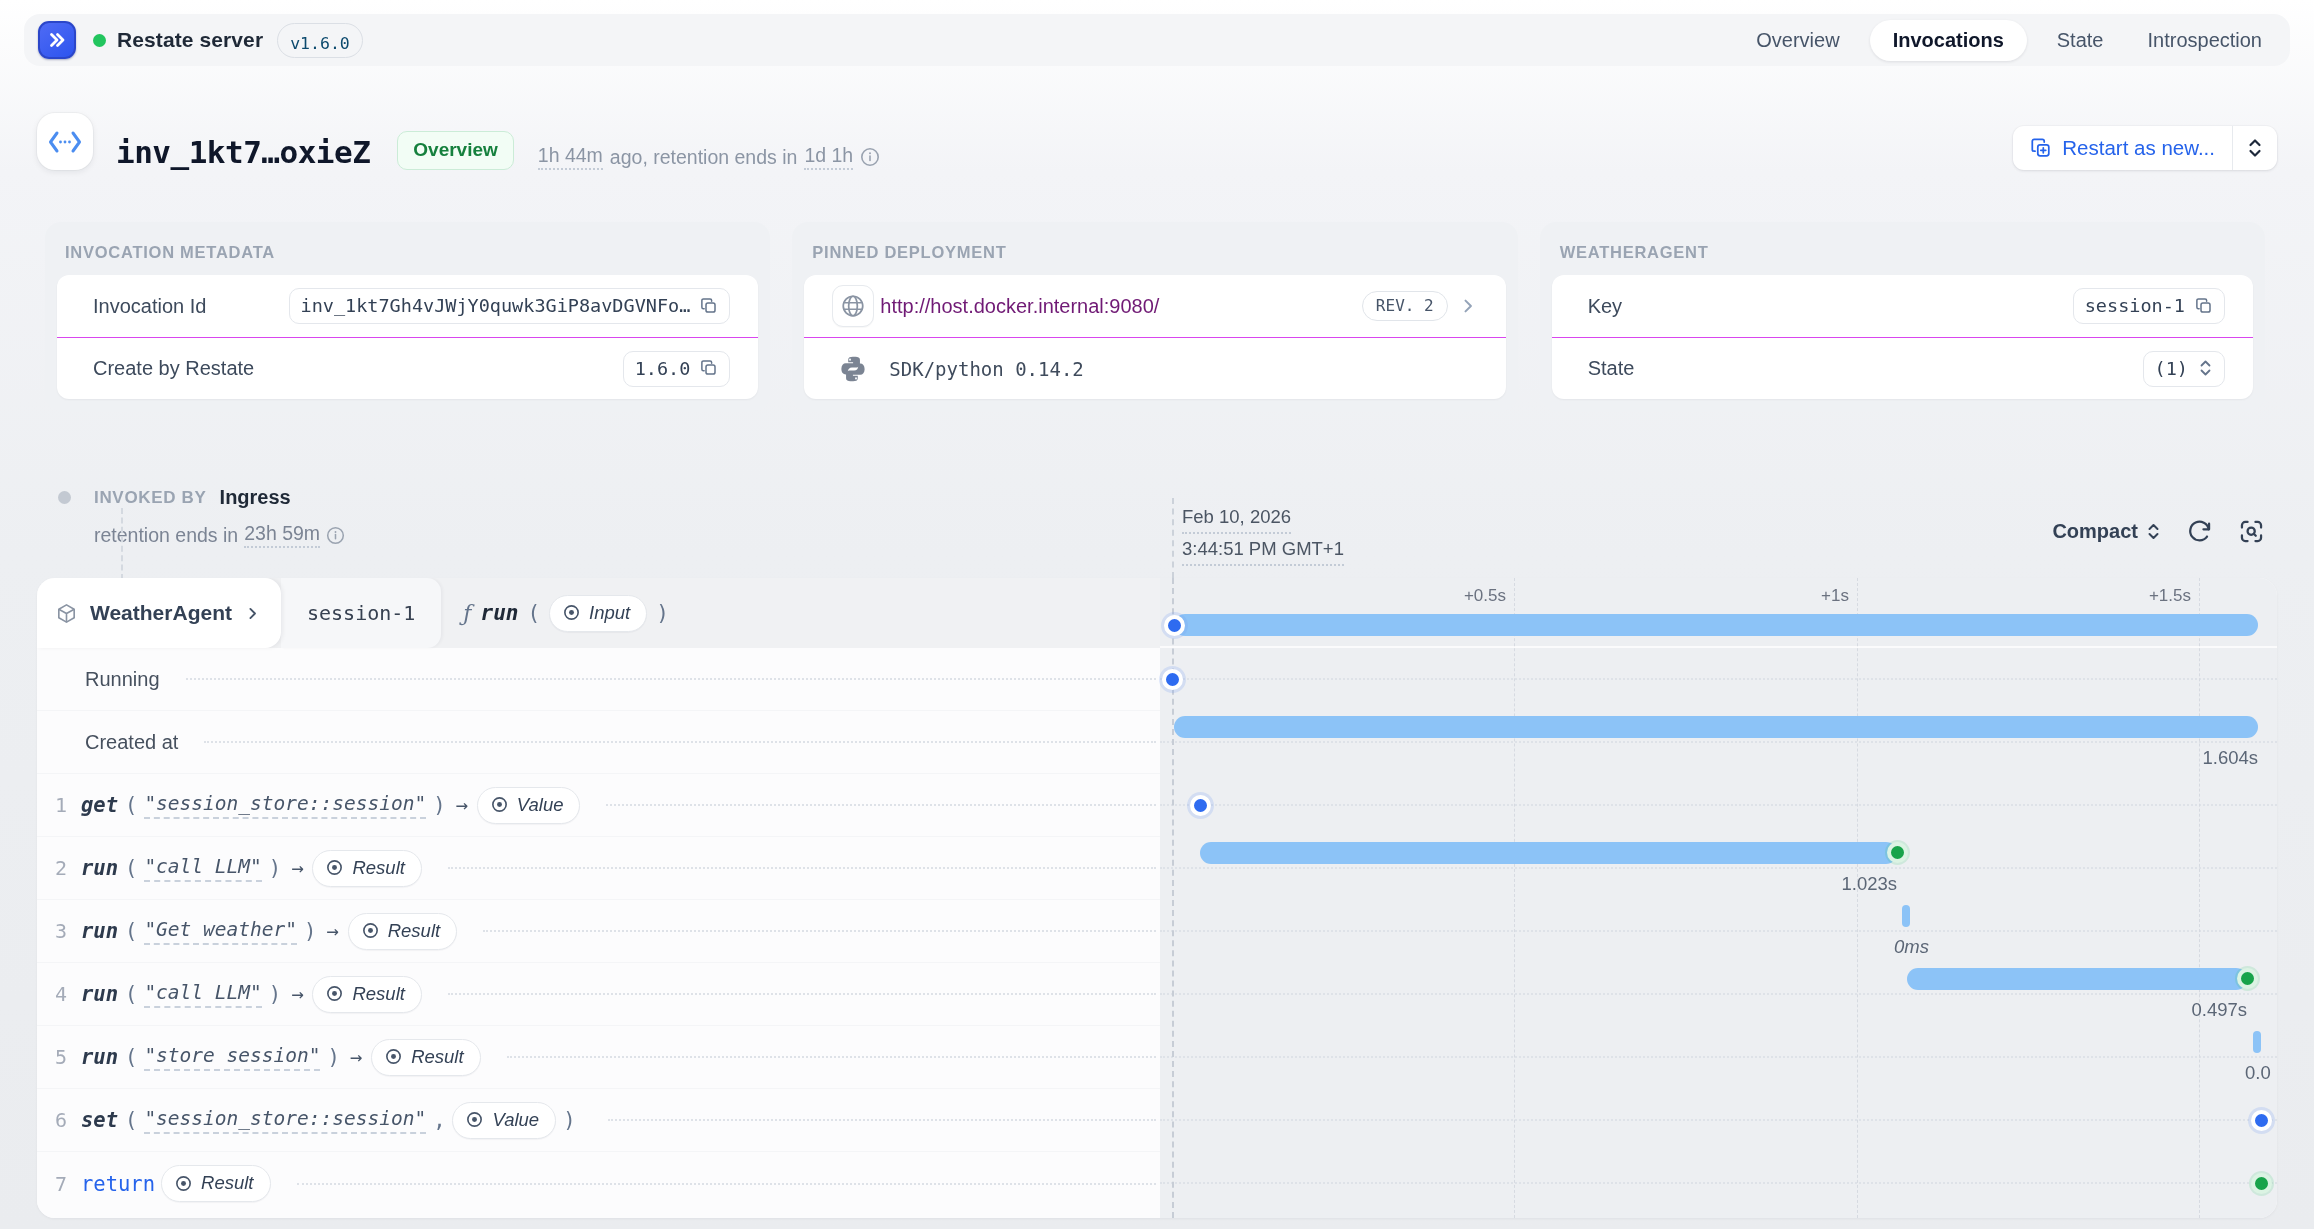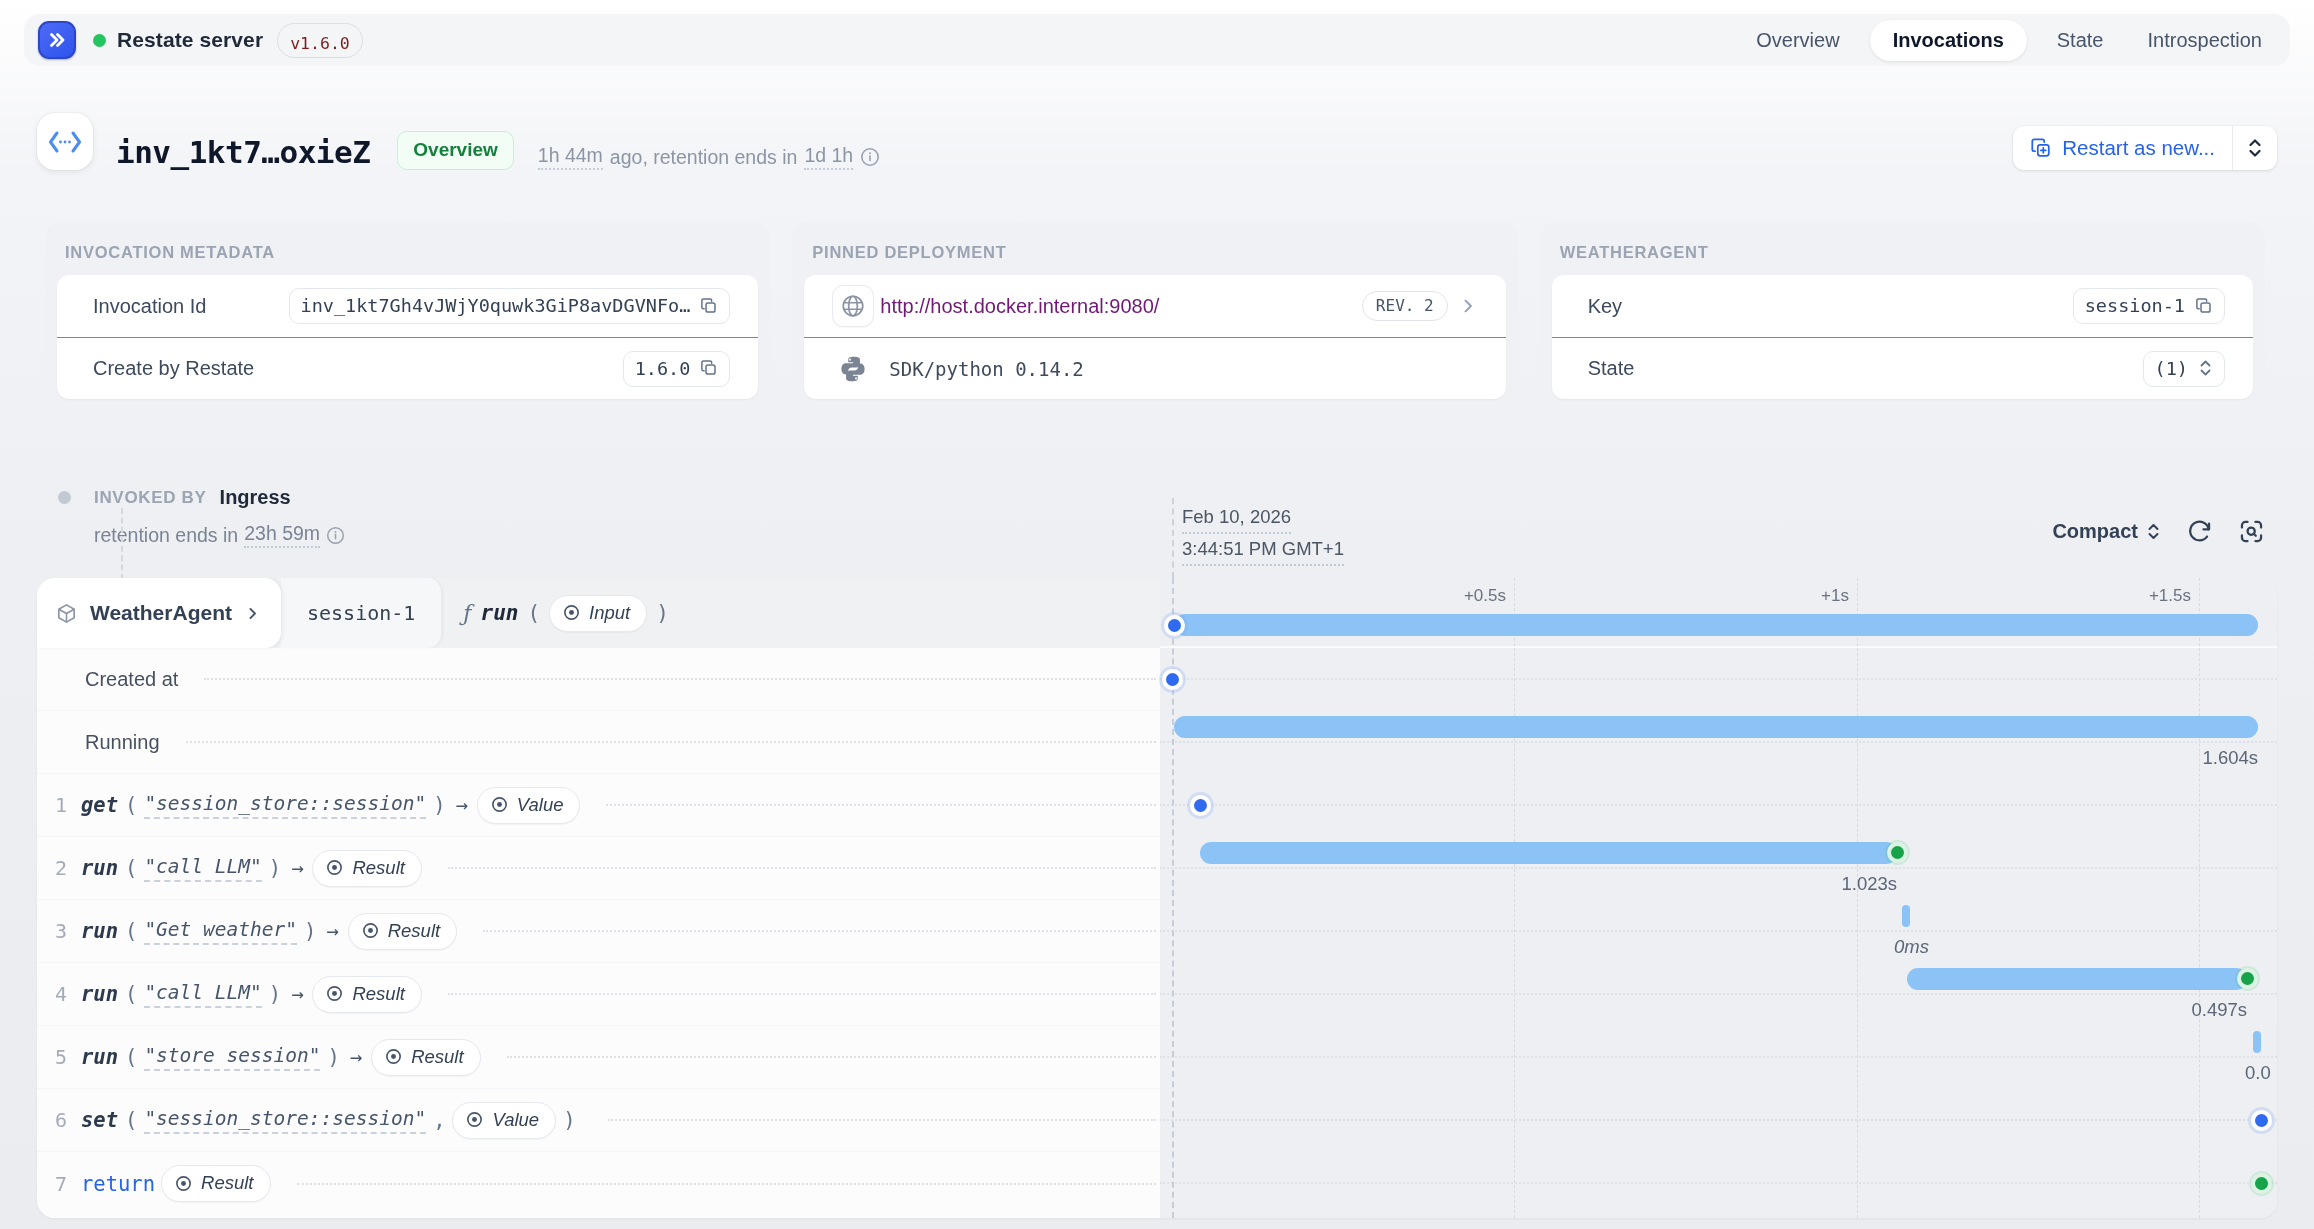--- a/index.html
+++ b/index.html
@@ -21,21 +21,21 @@
   .logo {
     width:38px; height:38px; border-radius:11px;
     background:linear-gradient(145deg,#4f6bf5,#2d54ee);
     border:2px solid #2b46c9;
     display:flex; align-items:center; justify-content:center;
     box-shadow:0 1px 2px rgba(30,41,99,.35);
   }
   .health-dot { width:13px; height:13px; border-radius:50%; background:#22c55e; margin:0 11px 0 17px; }
   .app-name { font-size:21px; font-weight:600; color:#1f2937; letter-spacing:.1px; }
   .version-pill {
-    margin-left:14px; font-size:16.5px; color:#7f1d1d;
+    margin-left:14px; font-size:16.5px; color:#0c4a6e;
     border:1.5px solid #dbdfe5; border-radius:999px; padding:10px 12px 4px;
   }
   .tabs { margin-left:auto; display:flex; align-items:center; gap:16px; }
   .tab { font-size:20px; color:#475569; padding:9px 14px; cursor:pointer; border-radius:999px; }
   .tab.active {
     background:#ffffff; color:#0f172a; font-weight:600; padding:9px 23px;
     box-shadow:0 1px 3px rgba(15,23,42,.10);
   }
 
   
@@ -415,25 +415,25 @@
                 <circle cx="10" cy="10" r="2.6" fill="currentColor"></circle>
               </svg>
             </span>
           <span>Input</span>
         </span>
         <span class="fn-paren">)</span>
       </div>
     </div>
     <div class="l-body" id="jrows">
         <div class="jrow lblrow">
+          <span class="jlabel">Running</span>
+          <div class="leader"></div>
+        </div>
+        <div class="jrow lblrow">
           <span class="jlabel">Created at</span>
-          <div class="leader"></div>
-        </div>
-        <div class="jrow lblrow">
-          <span class="jlabel">Running</span>
           <div class="leader"></div>
         </div>
         <div class="jrow">
           <span class="rnum">1</span>
           <span class="kw">get</span>
           <span class="p">(</span>
           <span class="str">"session_store::session"</span>
           <span class="p">)</span>
           <span class="arrow">→</span>
           <span class="io-pill">

